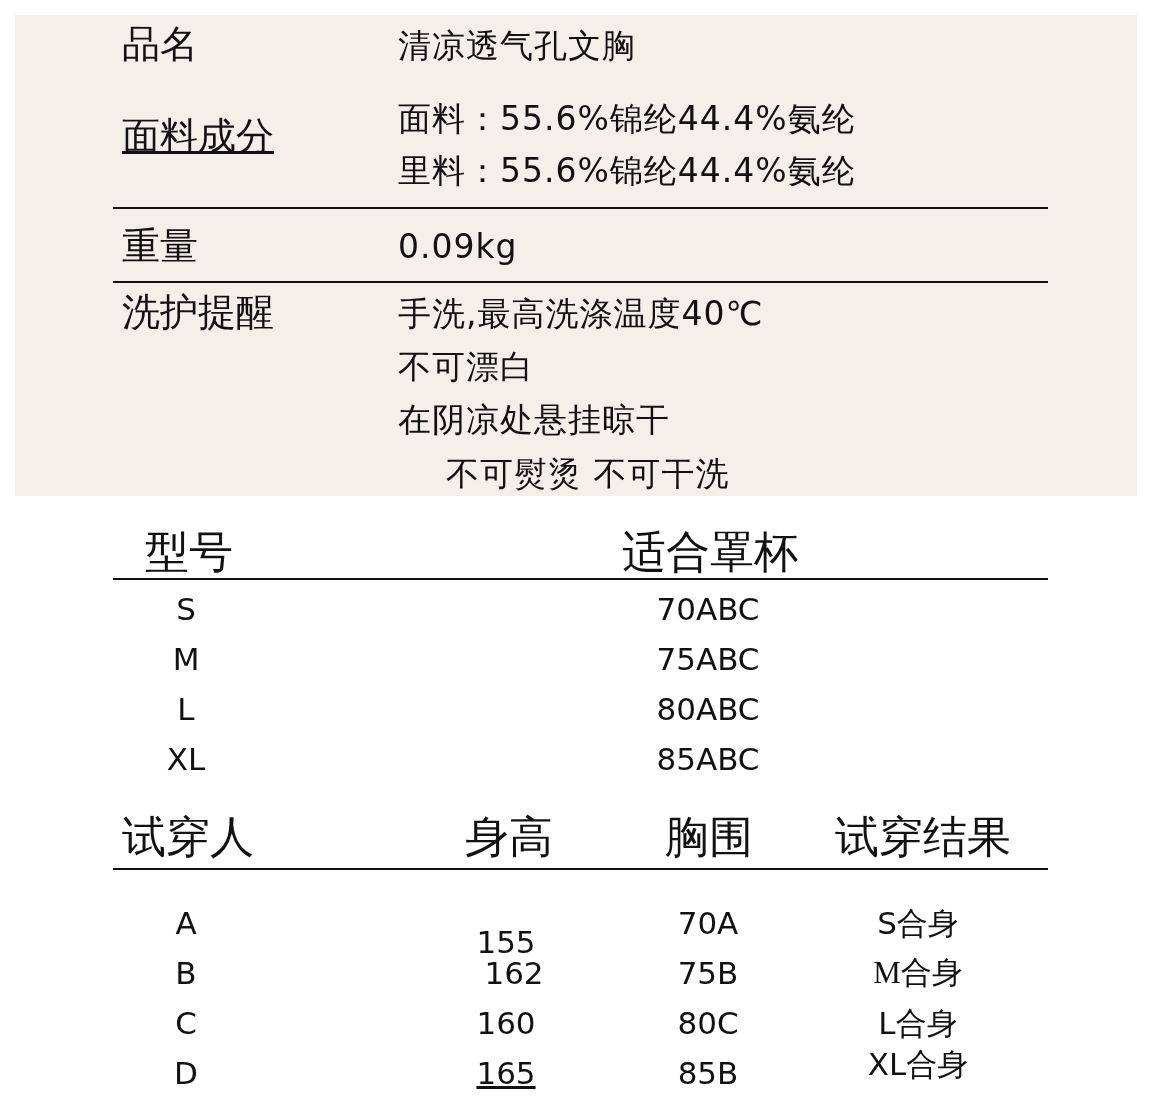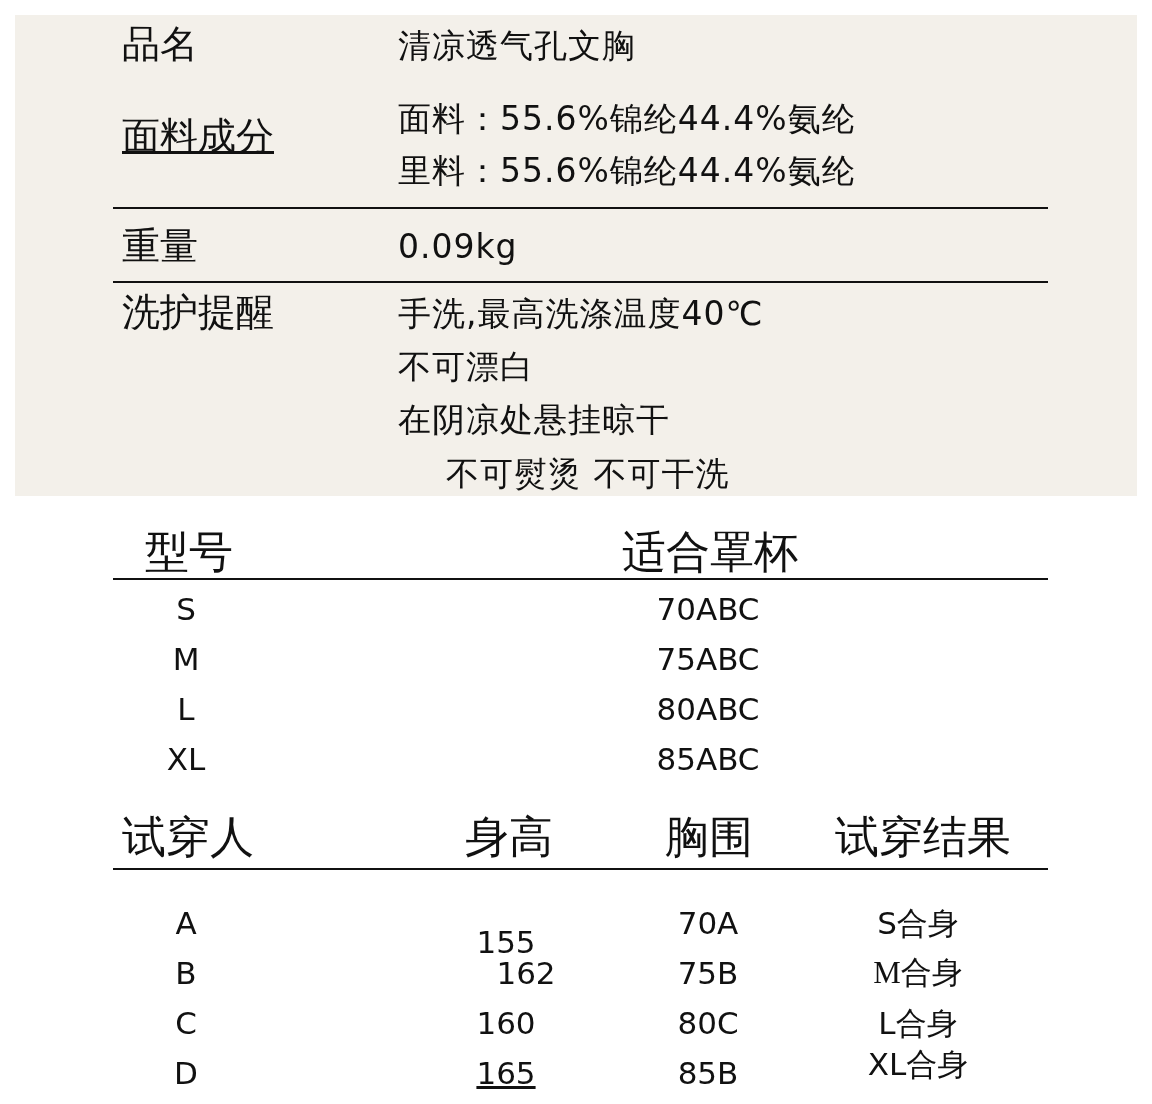--- a/index.html
+++ b/index.html
@@ -56,21 +56,21 @@
 <div class="abs hdr" style="left:665px;top:815px;">胸围</div>
 <div class="abs hdr" style="left:835px;top:815px;">试穿结果</div>
 <div class="rule" style="top:868px;"></div>
 
 <div class="abs cell" style="left:186px;top:905px;">A</div>
 <div class="abs cell" style="left:506px;top:924px;">155</div>
 <div class="abs cell" style="left:708px;top:905px;">70A</div>
 <div class="abs cell" style="left:918px;top:905px;">S合身</div>
 
 <div class="abs cell" style="left:186px;top:955px;">B</div>
-<div class="abs cell" style="left:526px;top:955px;">162</div>
+<div class="abs cell" style="left:514px;top:955px;">162</div>
 <div class="abs cell" style="left:708px;top:955px;">75B</div>
 <div class="abs cell" style="left:918px;top:955px;font-family:Liberation Serif, serif;">M合身</div>
 
 <div class="abs cell" style="left:186px;top:1005px;">C</div>
 <div class="abs cell" style="left:506px;top:1005px;">160</div>
 <div class="abs cell" style="left:708px;top:1005px;">80C</div>
 <div class="abs cell" style="left:918px;top:1005px;">L合身</div>
 
 <div class="abs cell" style="left:186px;top:1055px;">D</div>
 <div class="abs cell" style="left:506px;top:1055px;text-decoration:underline;">165</div>

